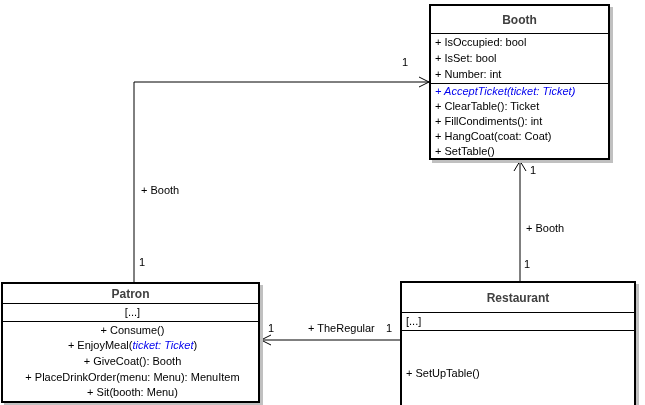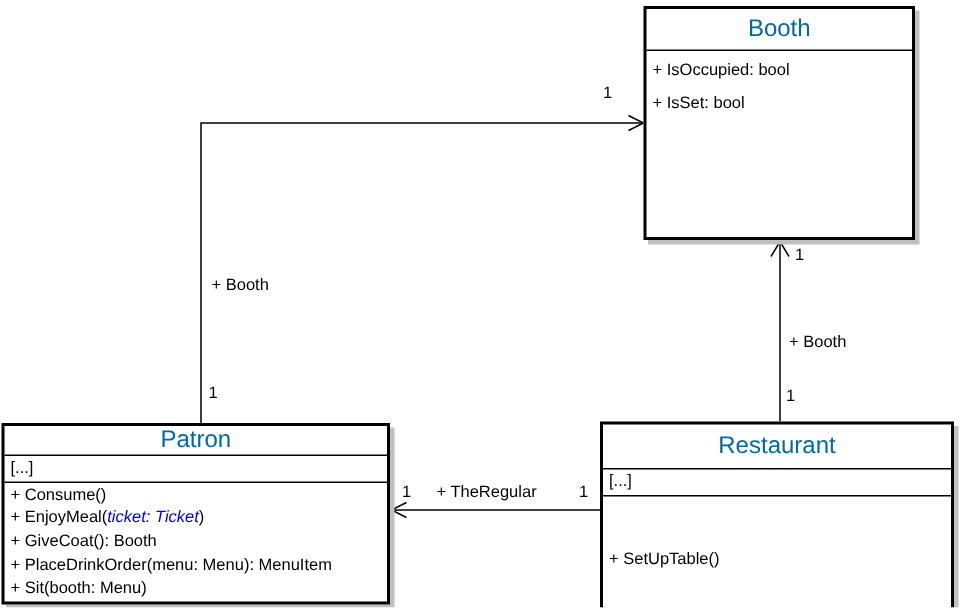--- a/index.html
+++ b/index.html
@@ -23,23 +23,23 @@
     border: 2px solid #000000;
     background: #ffffff;
     box-shadow: 3px 3px 0 0 var(--shadow-color, #c0c0c0);
     display: flex;
     flex-direction: column;
   }
   .uml-title {
     display: flex;
     align-items: center;
     justify-content: center;
-    font-weight: normal;
-    font-size: 16px;
-    color: #0369a1;
+    font-weight: bold;
+    font-size: 12px;
+    color: #404040;
     flex: 0 0 auto;
   }
   .uml-compartment {
     border-top: 1px solid #000000;
     display: flex;
     flex-direction: column;
     justify-content: space-evenly;
     overflow: hidden;
     flex: 1 1 auto;
   }
@@ -77,24 +77,32 @@
 
     <path d="M 400 340 L 261 340" fill="none" stroke="#000000" stroke-width="1"></path>
     <path d="M 271 335 L 261 340 L 271 345" fill="none" stroke="#000000" stroke-width="1"></path>
   </svg>
 
   <div class="uml-class" style="left:429px; top:4px; width:181px; height:156px;">
     <div class="uml-title" style="height:27px;">Booth</div>
     <div class="uml-compartment attrs" style="height:49px;">
         <div class="row"><span>+ IsOccupied: bool</span></div>
         <div class="row"><span>+ IsSet: bool</span></div>
+        <div class="row"><span>+ Number: int</span></div>
+      </div>
+    <div class="uml-compartment">
+        <div class="row"><span class="abstract">+ AcceptTicket(ticket: Ticket)</span></div>
+        <div class="row"><span>+ ClearTable(): Ticket</span></div>
+        <div class="row"><span>+ FillCondiments(): int</span></div>
+        <div class="row"><span>+ HangCoat(coat: Coat)</span></div>
+        <div class="row"><span>+ SetTable()</span></div>
       </div>
   </div>
 
-  <div class="uml-class" style="left:1px; top:282px; width:259px; height:121px;">
+  <div class="uml-class" style="left:1px; top:282px; width:259px; height:121px;text-align:center;">
     <div class="uml-title" style="height:19px;">Patron</div>
     <div class="uml-compartment attrs" style="height:17px;">
         <div class="row"><span>[...]</span></div>
       </div>
     <div class="uml-compartment">
         <div class="row"><span>+ Consume()</span></div>
         <div class="row"><span>+ EnjoyMeal(</span><span class="abstract">ticket: Ticket</span><span>)</span></div>
         <div class="row"><span>+ GiveCoat(): Booth</span></div>
         <div class="row"><span>+ PlaceDrinkOrder(menu: Menu): MenuItem</span></div>
         <div class="row"><span>+ Sit(booth: Menu)</span></div>
@@ -113,16 +121,16 @@
 
   <span class="edge-label" style="left:402px; top:56px;">1</span>
   <span class="edge-label" style="left:141px; top:184px;">+ Booth</span>
   <span class="edge-label" style="left:139px; top:256px;">1</span>
 
   <span class="edge-label" style="left:530px; top:164px;">1</span>
   <span class="edge-label" style="left:526px; top:222px;">+ Booth</span>
   <span class="edge-label" style="left:524px; top:258px;">1</span>
 
   <span class="edge-label" style="left:268px; top:322px;">1</span>
-  <span class="edge-label" style="left:291px; top:322px;text-align:right;">+ TheRegular</span>
+  <span class="edge-label" style="left:308px; top:322px;text-align:right;">+ TheRegular</span>
   <span class="edge-label" style="left:386px; top:322px;">1</span>
 
 </div>
 
 </body></html>

